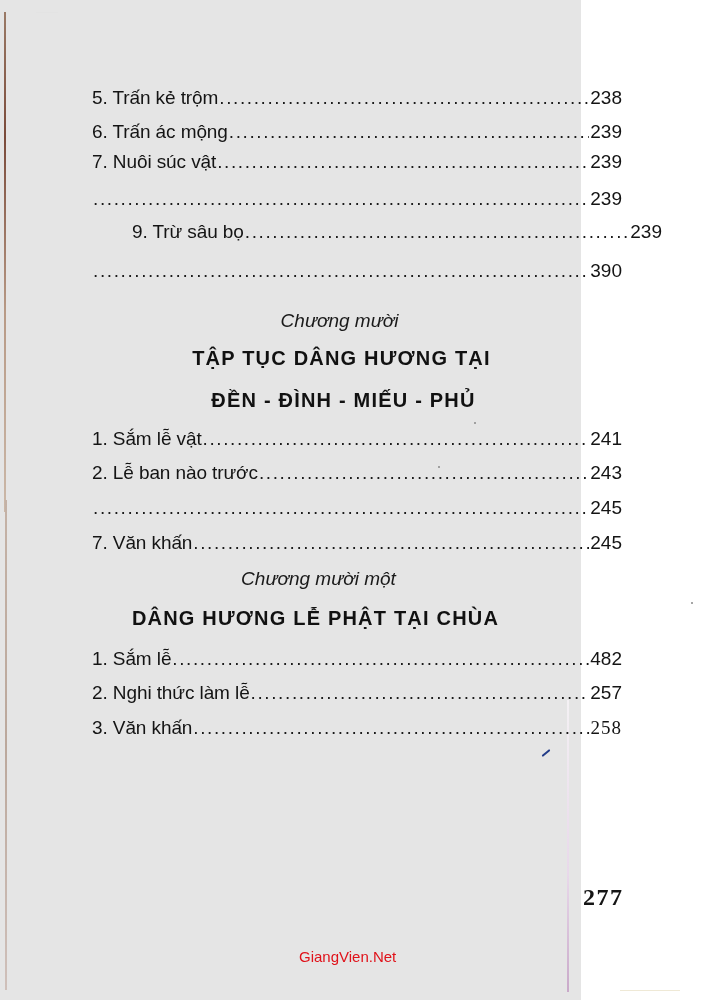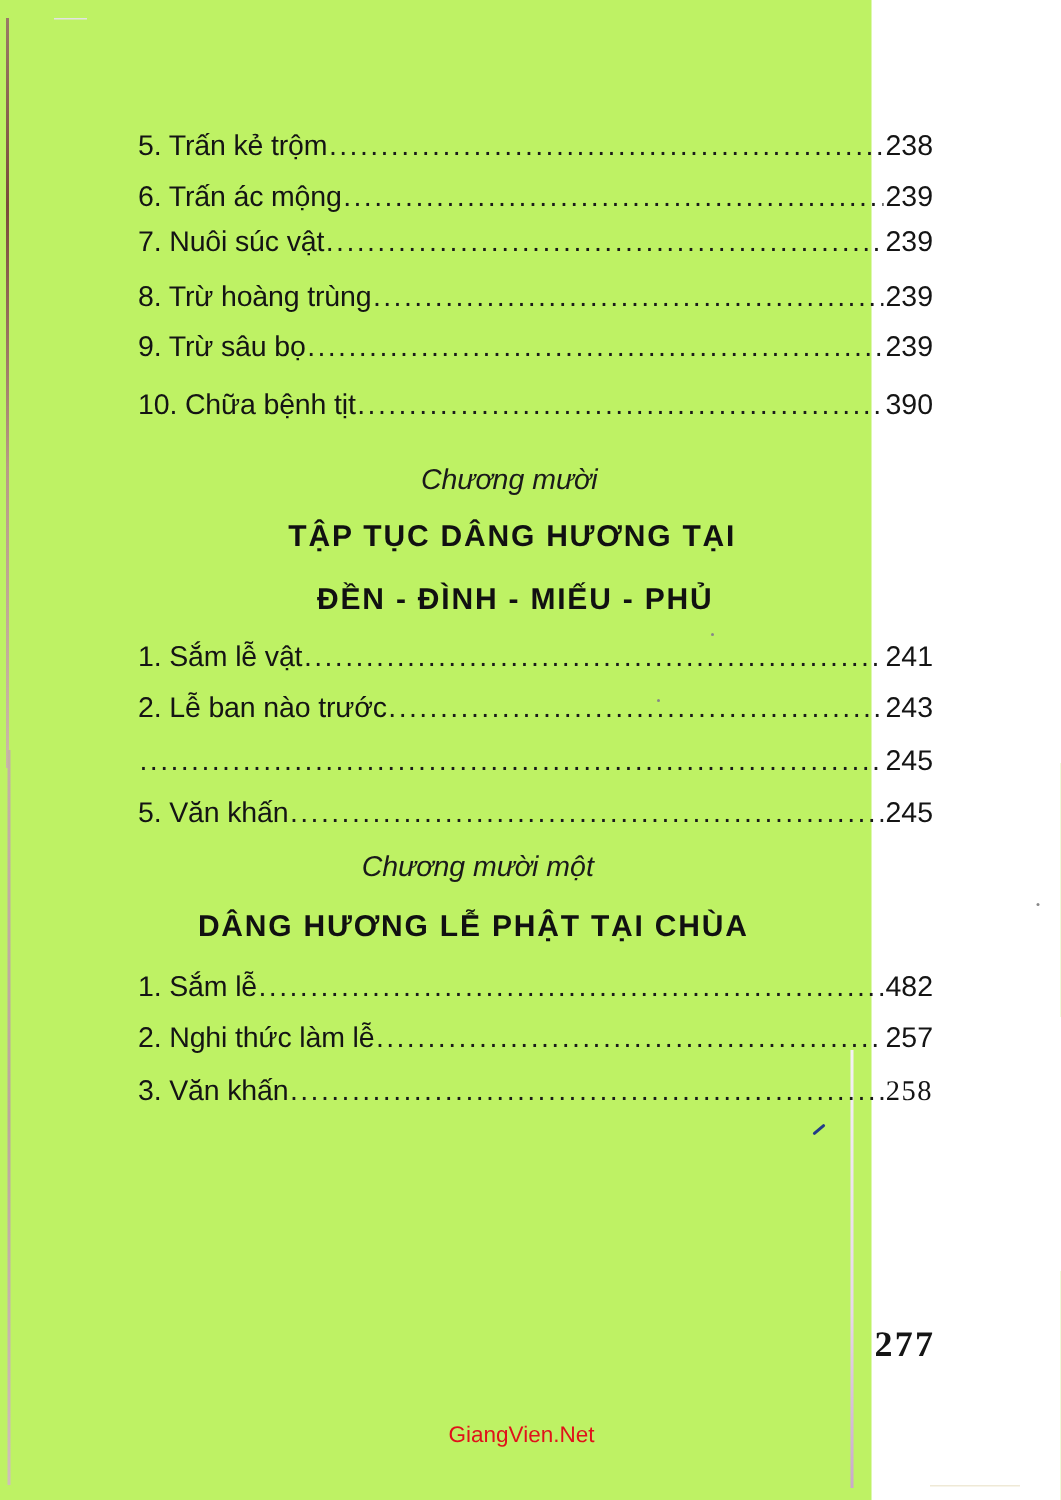--- a/index.html
+++ b/index.html
@@ -13,21 +13,21 @@
       position: relative;
       overflow: hidden;
       font-family: "Liberation Sans", "DejaVu Sans", sans-serif;
       color: #141414;
     }
     .page {
       position: absolute;
       left: 0; top: 0;
       width: 581px;
       height: 1000px;
-      background: #bef264;
+      background: #e5e5e5;
     }
     
     .edge-left {
       position: absolute;
       left: 4px;
       top: 12px;
       width: 2px;
       height: 500px;
       background: linear-gradient(to bottom, #9a7a66 0%, #7a4a3a 25%, #b89a86 60%, #cbb8a8 100%);
     }
@@ -181,31 +181,29 @@
       <span class="toc-title">6. Trấn ác mộng</span>
       <span class="toc-dots"></span>
       <span class="toc-page">239</span>
     </div>
     <div class="toc-row" style="top:148px;">
       <span class="toc-title">7. Nuôi súc vật</span>
       <span class="toc-dots"></span>
       <span class="toc-page">239</span>
     </div>
     <div class="toc-row" style="top:185px;">
-      <span class="toc-title">8. Trừ hoàng trùng</span>
-      <span class="toc-dots"></span>
-      <span class="toc-page">239</span>
-    </div>
-    <div class="toc-row" style="top:218px;">
+      <span class="toc-dots"></span>
+      <span class="toc-page">239</span>
+    </div>
+    <div class="toc-row" style="top:218px;margin-left:40px;">
       <span class="toc-title">9. Trừ sâu bọ</span>
       <span class="toc-dots"></span>
       <span class="toc-page">239</span>
     </div>
     <div class="toc-row" style="top:257px;">
-      <span class="toc-title">10. Chữa bệnh tịt</span>
       <span class="toc-dots"></span>
       <span class="toc-page">390</span>
     </div>
   </div>
 
   <div class="chapter-label" style="top:310px; left:-14px;">Chương mười</div>
   <div class="chapter-title" style="top:347px; left:-12px;">TẬP TỤC DÂNG HƯƠNG TẠI</div>
   <div class="chapter-title" style="top:389px; left:-10px;">ĐỀN - ĐÌNH - MIẾU - PHỦ</div>
 
   <div class="toc" style="top:0;">
@@ -217,21 +215,21 @@
     <div class="toc-row" style="top:459px;">
       <span class="toc-title">2. Lễ ban nào trước</span>
       <span class="toc-dots"></span>
       <span class="toc-page">243</span>
     </div>
     <div class="toc-row" style="top:494px;">
       <span class="toc-dots"></span>
       <span class="toc-page">245</span>
     </div>
     <div class="toc-row" style="top:529px;">
-      <span class="toc-title">5. Văn khấn</span>
+      <span class="toc-title">7. Văn khấn</span>
       <span class="toc-dots"></span>
       <span class="toc-page">245</span>
     </div>
   </div>
 
   <div class="chapter-label" style="top:568px; left:-35px;">Chương mười một</div>
   <div class="chapter-title" style="top:607px; left:-38px;">DÂNG HƯƠNG LỄ PHẬT TẠI CHÙA</div>
 
   <div class="toc" style="top:0;">
     <div class="toc-row" style="top:645px;">

